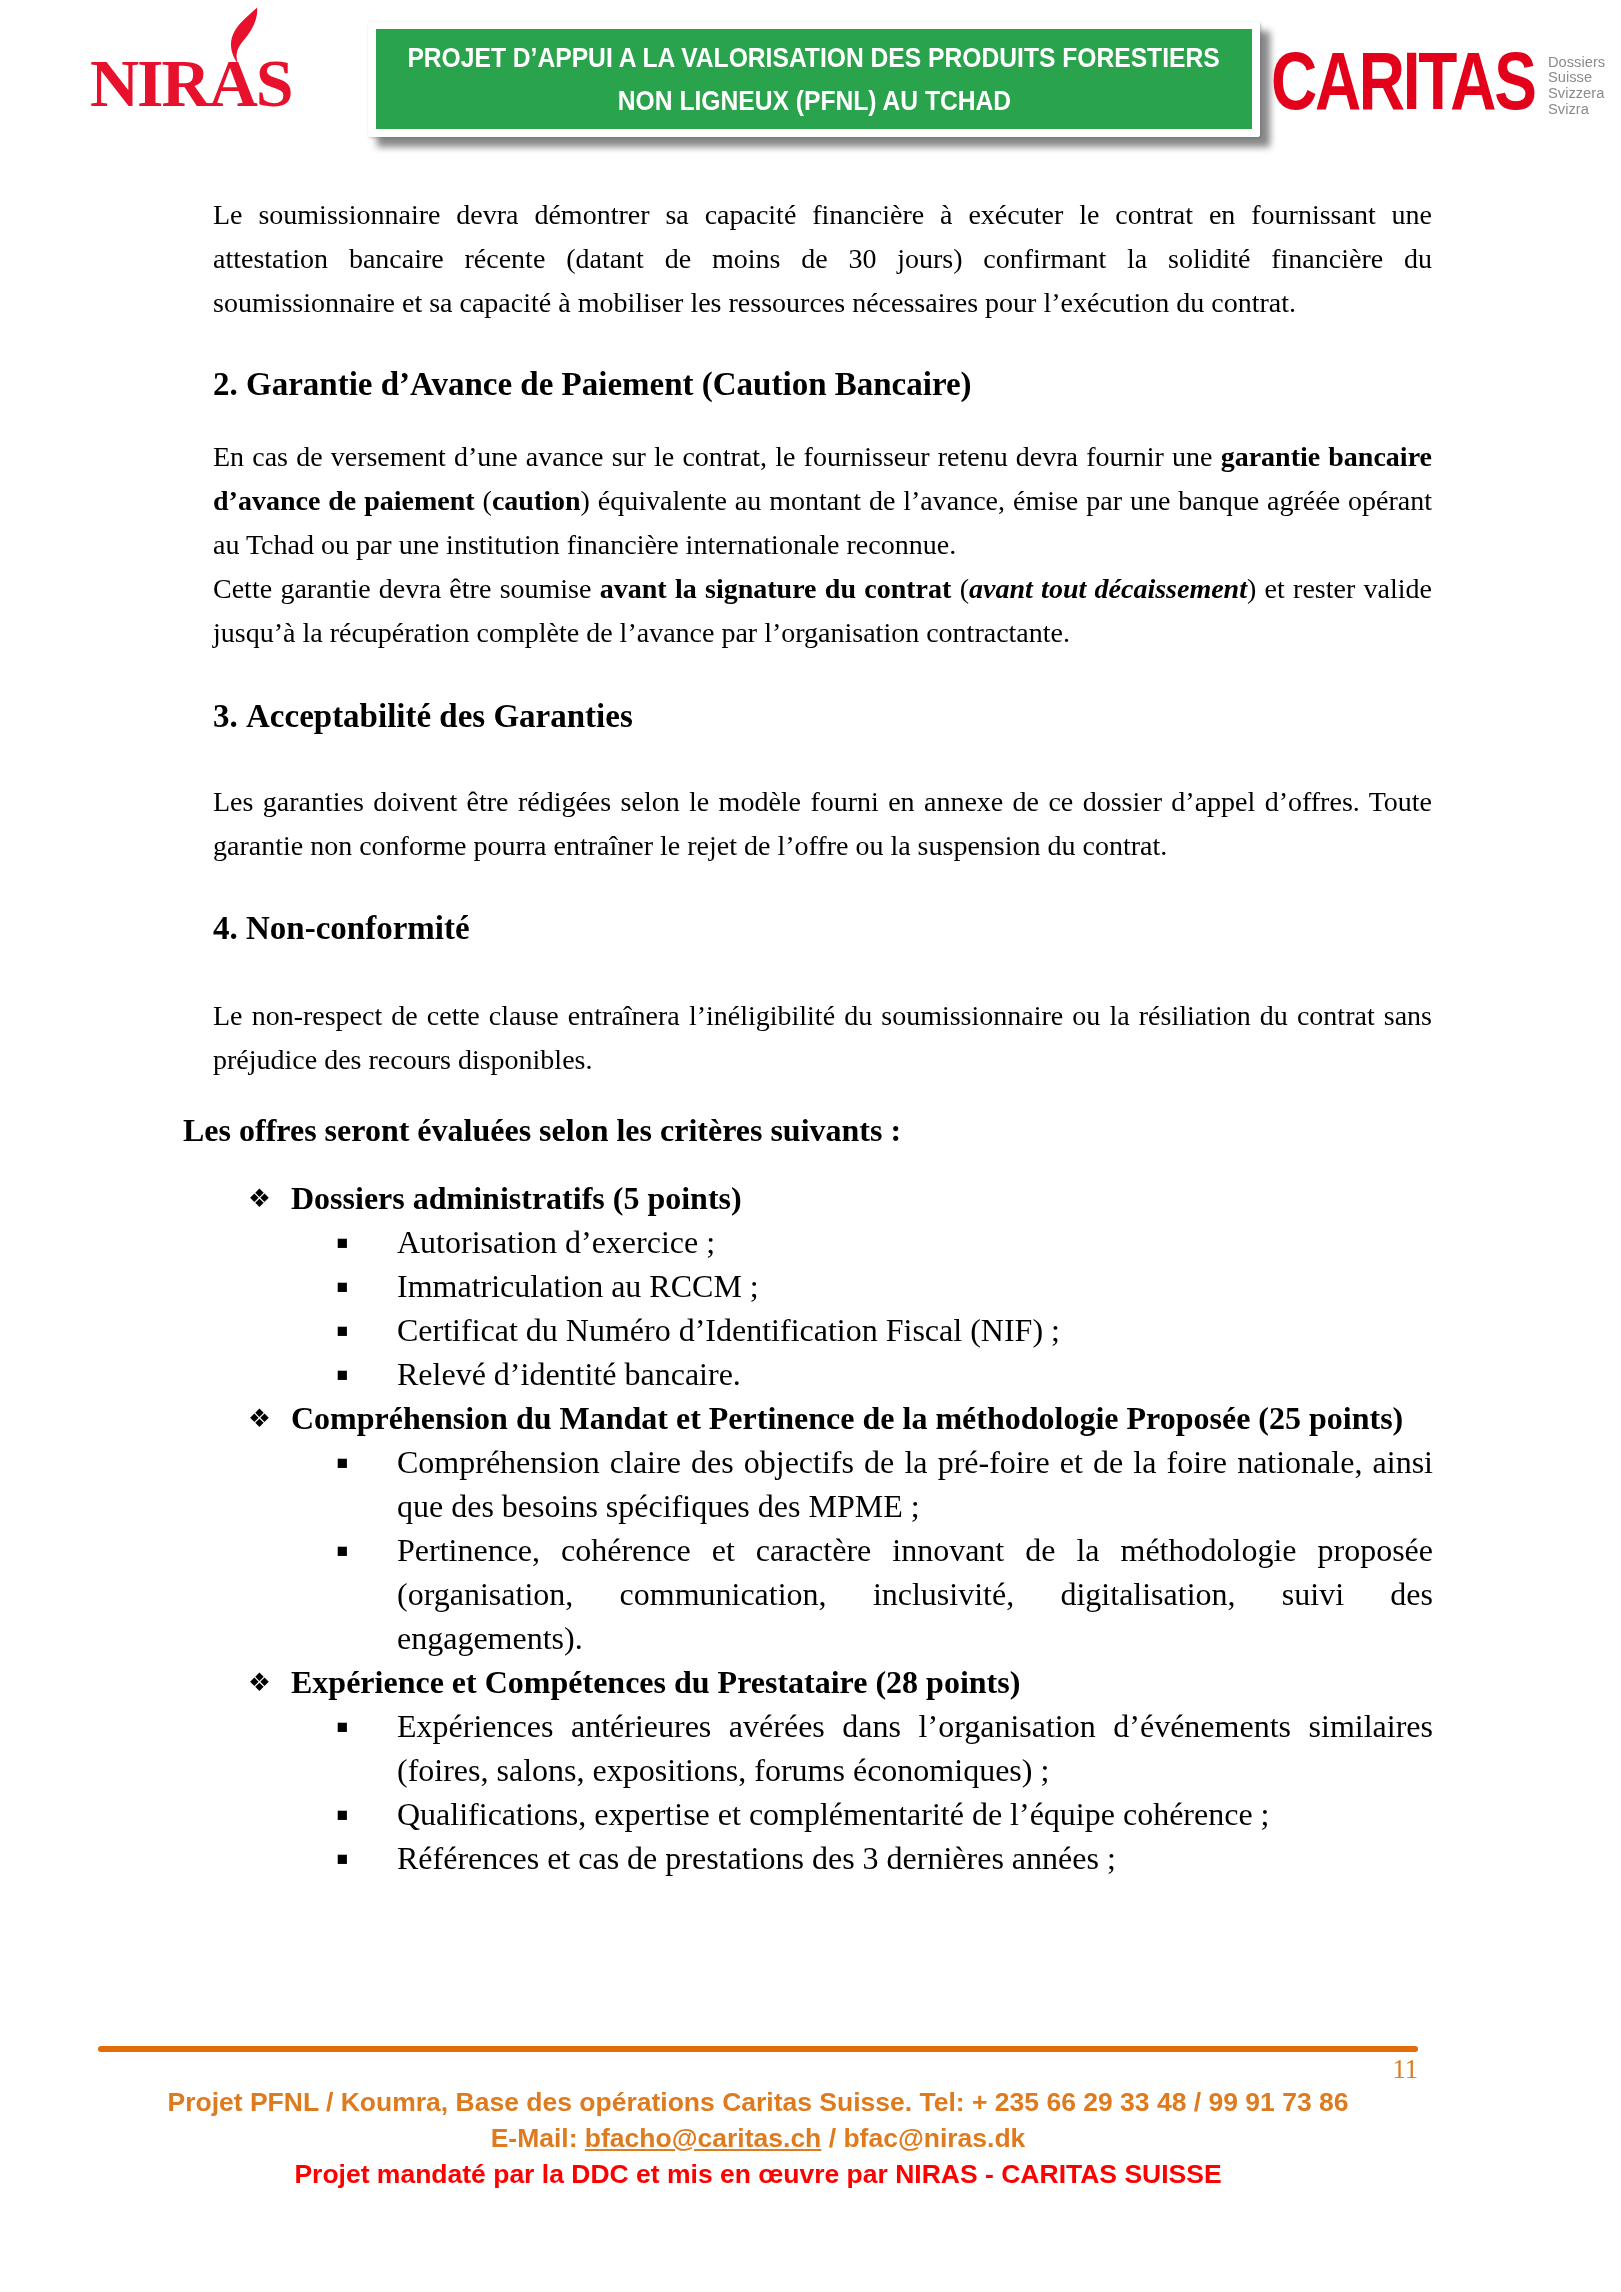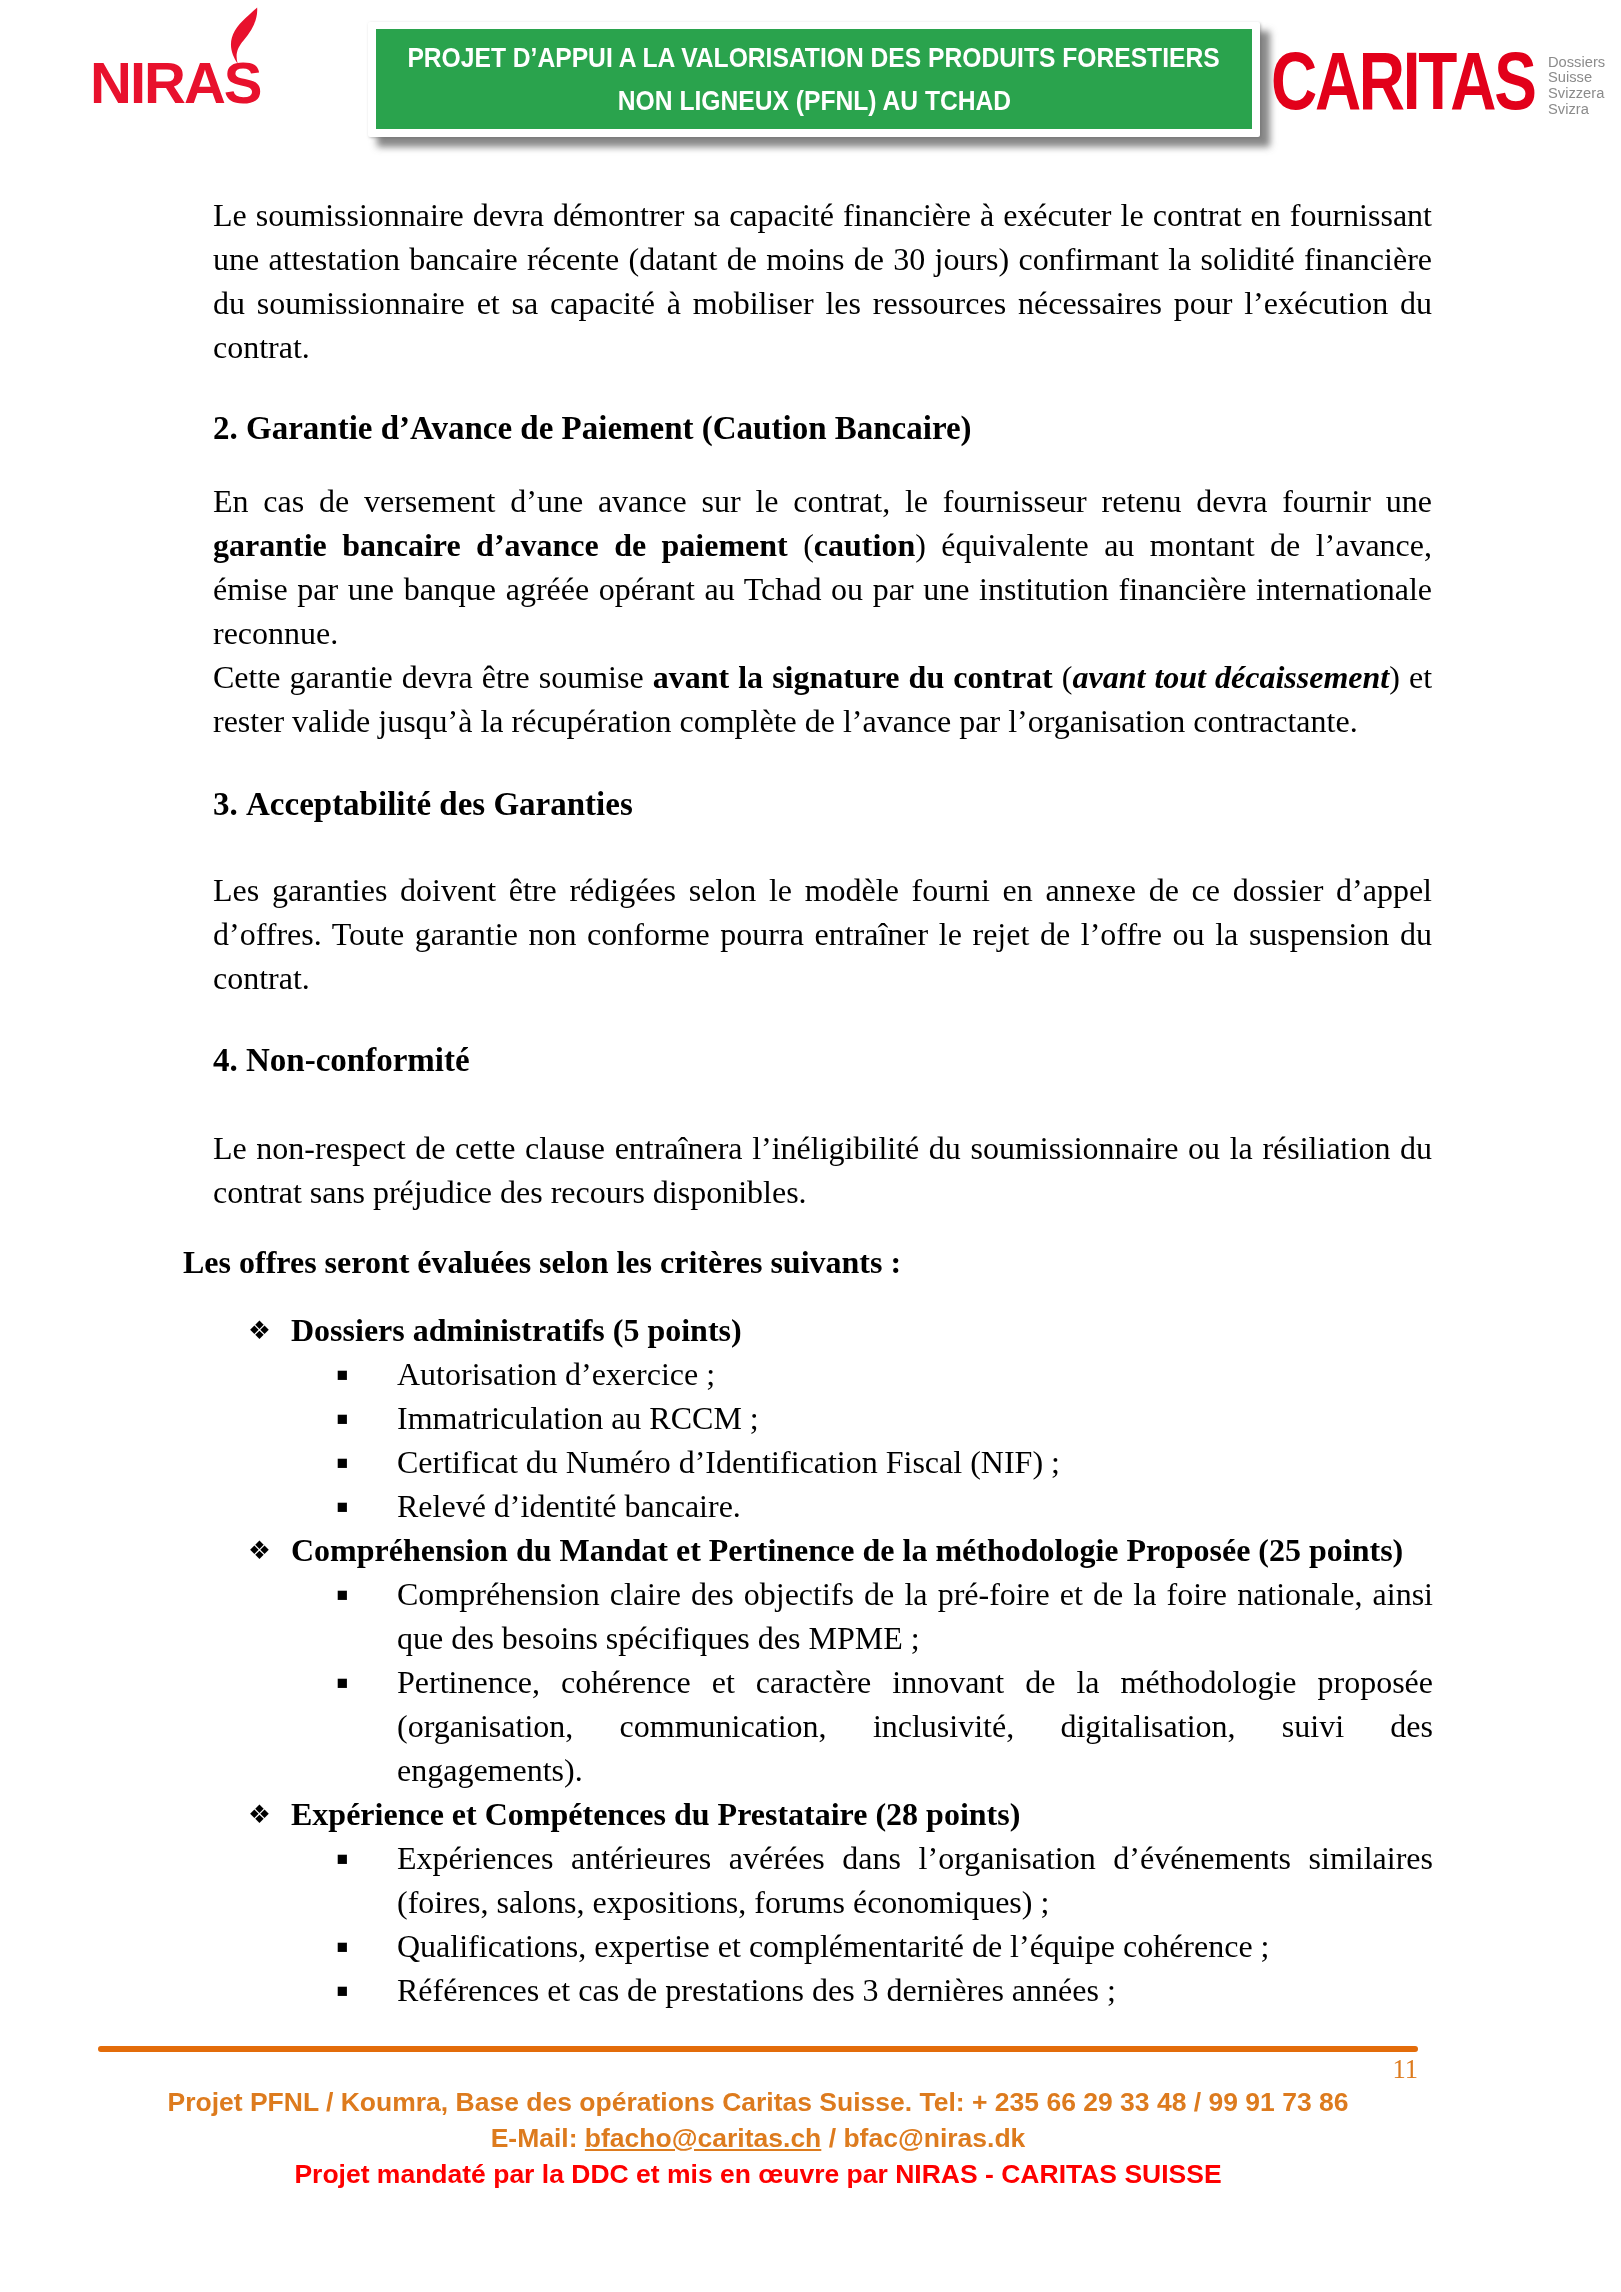--- a/index.html
+++ b/index.html
@@ -16,22 +16,22 @@
   html,body{margin:0;padding:0;background:#fff;}
   .page{
     position:relative;width:1621px;height:2293px;background:#ffffff;overflow:hidden;
     font-family:"Liberation Serif", serif;color:var(--text-black);
   }
 
   
   .header{position:absolute;top:0;left:0;width:100%;height:147px;}
   .niras-logo{position:absolute;left:90px;top:40px;}
   .niras-text{
-    font-family:Liberation Sans, sans-serif;font-weight:bold;
-    font-size:58px;line-height:86px;letter-spacing:-2px;color:var(--niras-red);
+    font-family:Liberation Serif, serif;font-weight:bold;
+    font-size:68px;line-height:86px;letter-spacing:-2px;color:var(--niras-red);
   }
   .niras-flame{position:absolute;left:139px;top:-33px;width:32px;height:59px;}
 
   .banner{
     position:absolute;left:368px;top:21.6px;width:892px;height:115px;
     background:#ffffff;padding:7.8px;border-radius:2px;
     box-shadow:9.8px 9.8px 7.8px rgba(95,95,95,0.75), 1px 1px 2.9px rgba(130,130,130,0.5);
   }
   .banner-inner{
     width:100%;height:100%;background:var(--banner-green);
@@ -51,21 +51,21 @@
   .caritas-sub{
     position:absolute;left:277px;top:14.7px;
     font-family:"Liberation Sans", sans-serif;font-size:14.7px;line-height:15.7px;
     color:var(--caritas-gray);
   }
 
   
   .content{position:absolute;top:137px;left:183px;width:1250px;}
   .para{
     margin:0 8px 0 30px;width:1219px;text-align:justify;
-    font-size:32px;line-height:44px;
+    font-size:28px;line-height:44px;
   }
   .para.first{margin-top:56px;}
   .sec-head{
     margin-left:30px;font-weight:bold;font-size:33px;line-height:44px;
   }
   .sec-head .h-num{display:inline-block;min-width:33px;}
   .mt38{margin-top:37px;} .mt30{margin-top:29px;} .mt40{margin-top:39px;}
   .mt43{margin-top:42px;} .mt39{margin-top:38px;} .mt45{margin-top:44px;}
   .mt26{margin-top:25.5px;} .mt25{margin-top:24.5px;}
   .intro{

